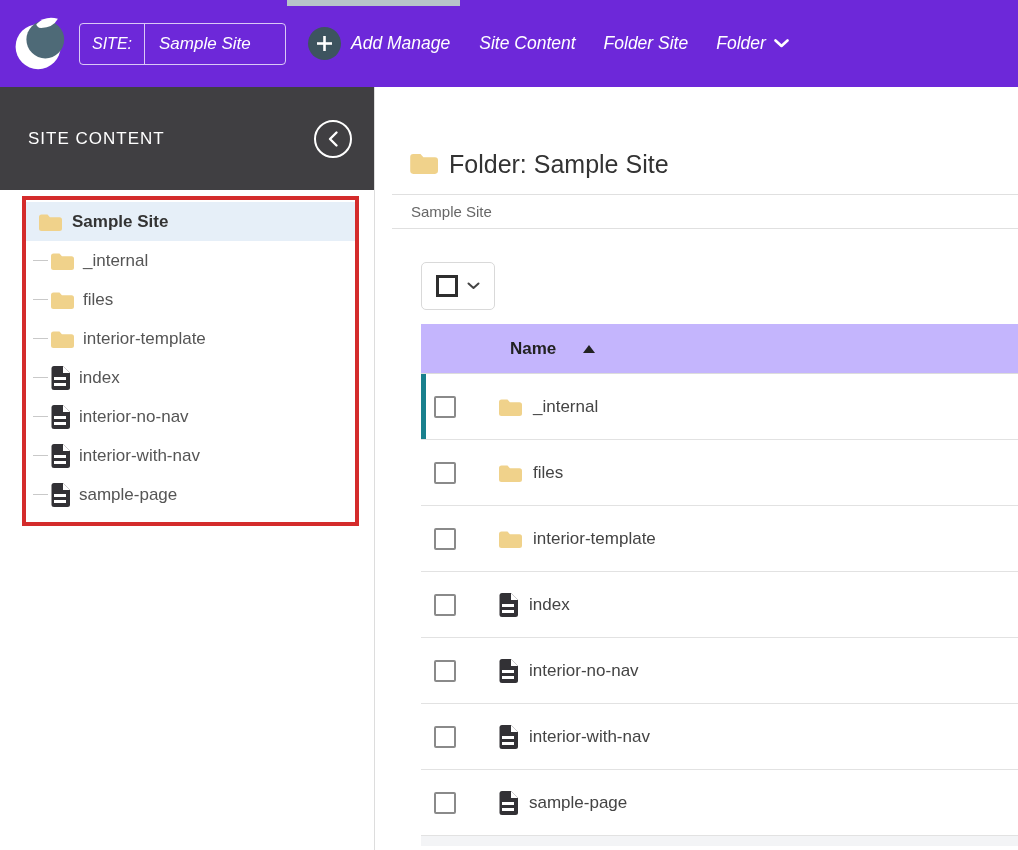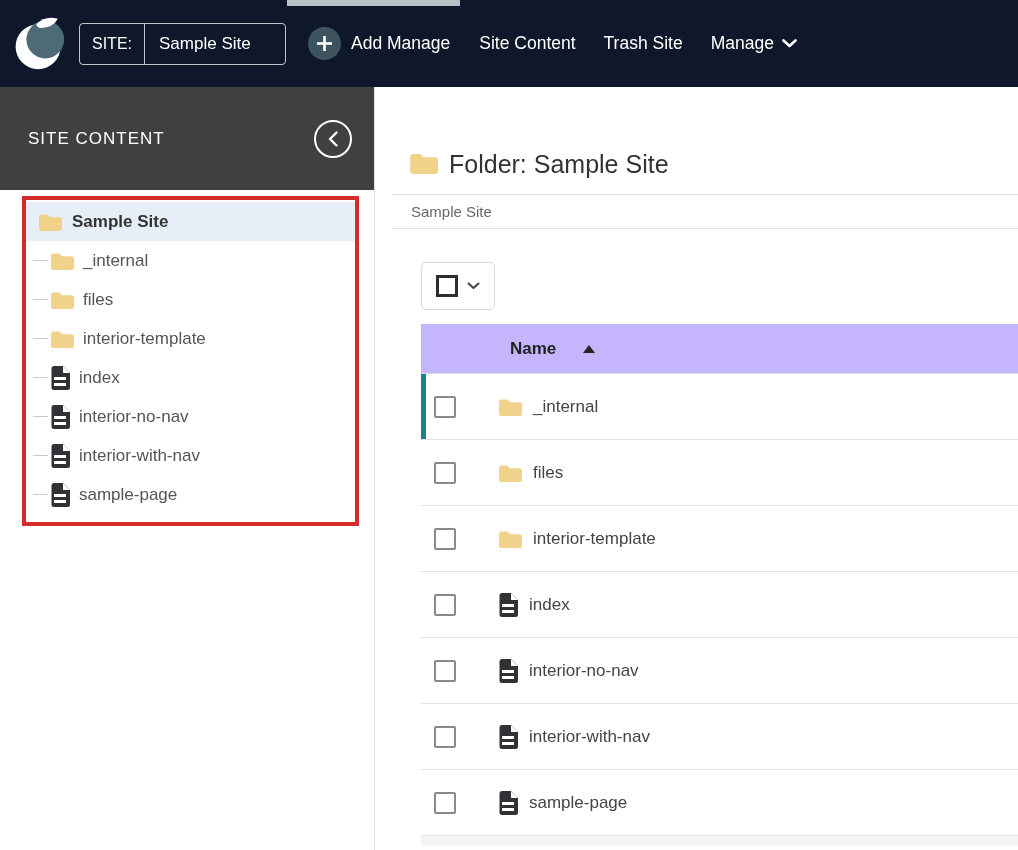--- a/index.html
+++ b/index.html
@@ -1,21 +1,21 @@
 <!DOCTYPE html>
 <html><head>
 <meta charset="utf-8">
 <style>
   * { box-sizing: border-box; margin: 0; padding: 0; }
   html, body { width: 1018px; height: 850px; background: #fff; overflow: hidden;
     font-family: "Liberation Sans", sans-serif; }
   .app { position: relative; width: 1018px; height: 850px; }
 
   
-  .topbar { position: relative; height: 87px; background: #0f172a; display: flex; align-items: center; }
+  .topbar { position: relative; height: 87px; background: #6d28d9; display: flex; align-items: center; font-style: italic; }
   .tab-indicator { position: absolute; top: 0; left: 287px; width: 173px; height: 6px; background: #b7c3c9; }
   .logo { margin-left: 12px; width: 54px; height: 58px; flex: none; cursor: pointer; }
   .site-picker { margin-left: 13px; display: flex; align-items: stretch; height: 42px;
     border: 1px solid rgba(255,255,255,0.75); border-radius: 4px; color: #fff; cursor: pointer; }
   .site-picker .site-label { display: flex; align-items: center; padding: 0 12px; font-size: 16px;
     border-right: 1px solid rgba(255,255,255,0.75); }
   .site-picker .site-value { display: flex; align-items: center; padding: 0 14px; font-size: 17px; min-width: 140px; }
   .topnav { display: flex; align-items: center; margin-left: 8px; color: #fff; }
   .nav-item { font-size: 17.5px; padding: 0 14px; cursor: pointer; white-space: nowrap; display: flex; align-items: center; gap: 8px; }
   .add-content { gap: 10px; padding-right: 15px; }
@@ -93,23 +93,23 @@
       <div class="nav-item add-content">
         <span class="plus-circle">
           <svg width="17" height="17" viewBox="0 0 17 17">
             <line x1="8.5" y1="1" x2="8.5" y2="16" stroke="#fff" stroke-width="2.6"></line>
             <line x1="1" y1="8.5" x2="16" y2="8.5" stroke="#fff" stroke-width="2.6"></line>
           </svg>
         </span>
         <span>Add Manage</span>
       </div>
       <div class="nav-item">Site Content</div>
-      <div class="nav-item">Trash Site</div>
+      <div class="nav-item">Folder Site</div>
       <div class="nav-item">
-        <span>Manage</span>
+        <span>Folder</span>
         <svg width="15" height="9" viewBox="0 0 15 9">
           <polyline points="1.5,1.5 7.5,7 13.5,1.5" fill="none" stroke="#fff" stroke-width="2.6" stroke-linecap="round" stroke-linejoin="round"></polyline>
         </svg>
       </div>
     </nav>
   </header>
 
   <aside class="sidebar">
     <div class="sidebar-header">
       <span class="panel-title">SITE CONTENT</span>

